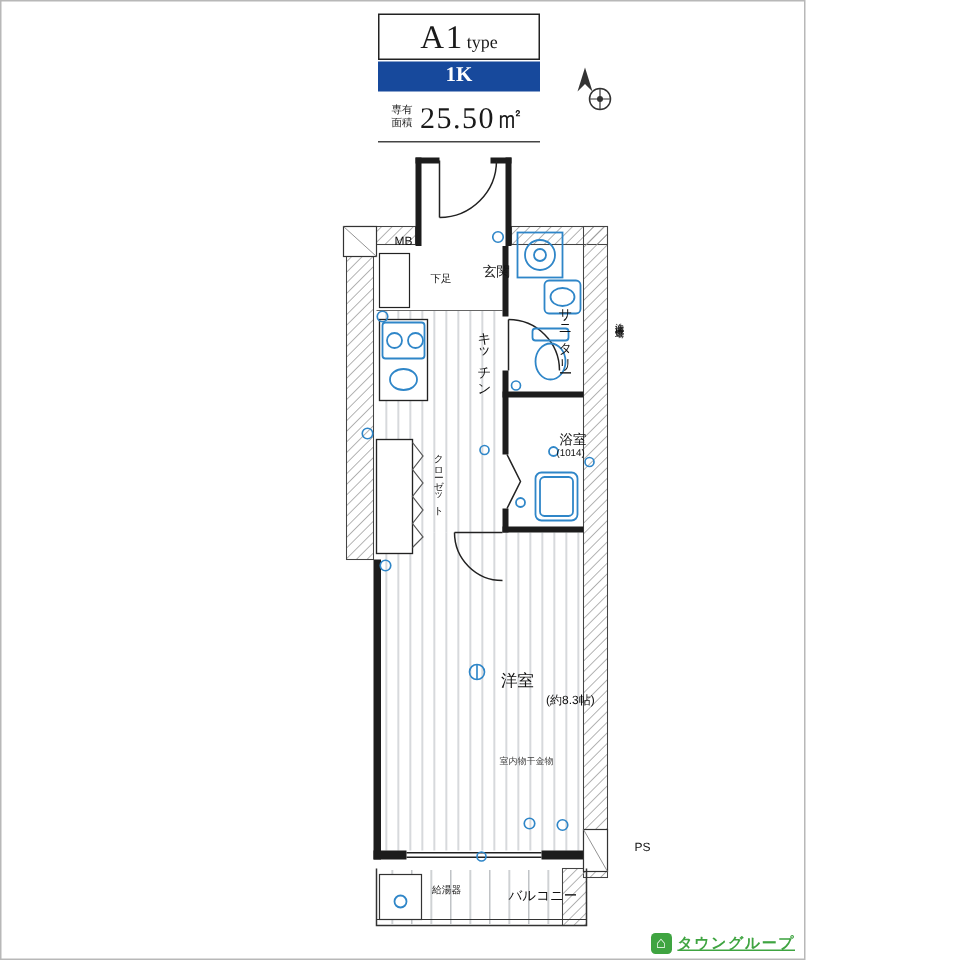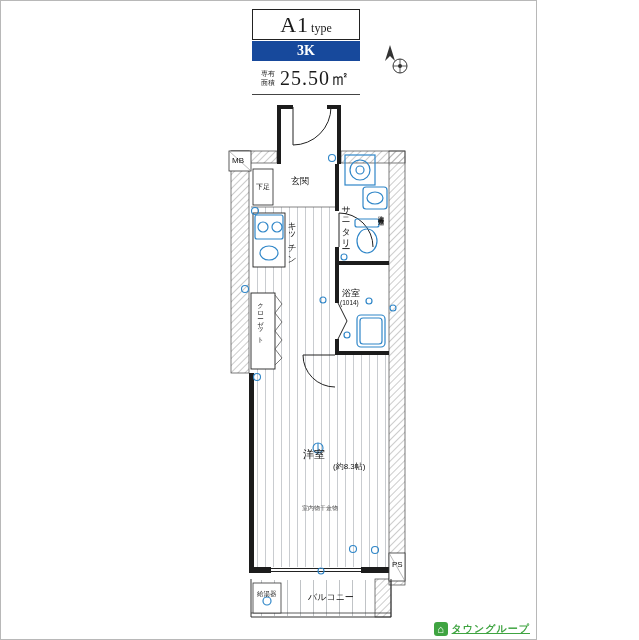--- a/index.html
+++ b/index.html
@@ -38,20 +38,21 @@
   }
   .note {
     position:absolute; left:242px; top:83px;
     font-size:9px; font-weight:bold; white-space:nowrap;
   }
 
   
   .lbl {
     position:absolute; line-height:1; white-space:nowrap; color:#111;
     font-size:9px;
+    margin-left:31px;
   }
   .vtext { writing-mode:vertical-rl; text-orientation:upright; letter-spacing:1px; }
 
   
   .brand {
     position:absolute; right:6px; bottom:3px;
     display:flex; align-items:center; gap:4px;
   }
   .brand-icon {
     width:14px; height:14px; background:#3fa441; border-radius:3px;
@@ -188,21 +189,21 @@
       <line x1="392" y1="65" x2="406" y2="65" stroke="#333" stroke-width="0.8"></line>
       <line x1="399" y1="58" x2="399" y2="72" stroke="#333" stroke-width="0.8"></line>
       <circle cx="399" cy="65" r="2" fill="#333"></circle>
     </g>
   </svg>
 
   <div class="hdr">
     <div class="type-box">
       <span class="type-main">A1</span><span class="type-sub">type</span>
     </div>
-    <div class="plan-box">3K</div>
+    <div class="plan-box">1K</div>
     <div class="area-row">
       <span class="area-label">
         <span>専有</span><br>
         <span>面積</span>
       </span>
       <span class="area-value">25.50㎡</span>
     </div>
   </div>
 
   <div class="lbl" style="left:231px;top:156px;font-size:8px;">MB</div>

